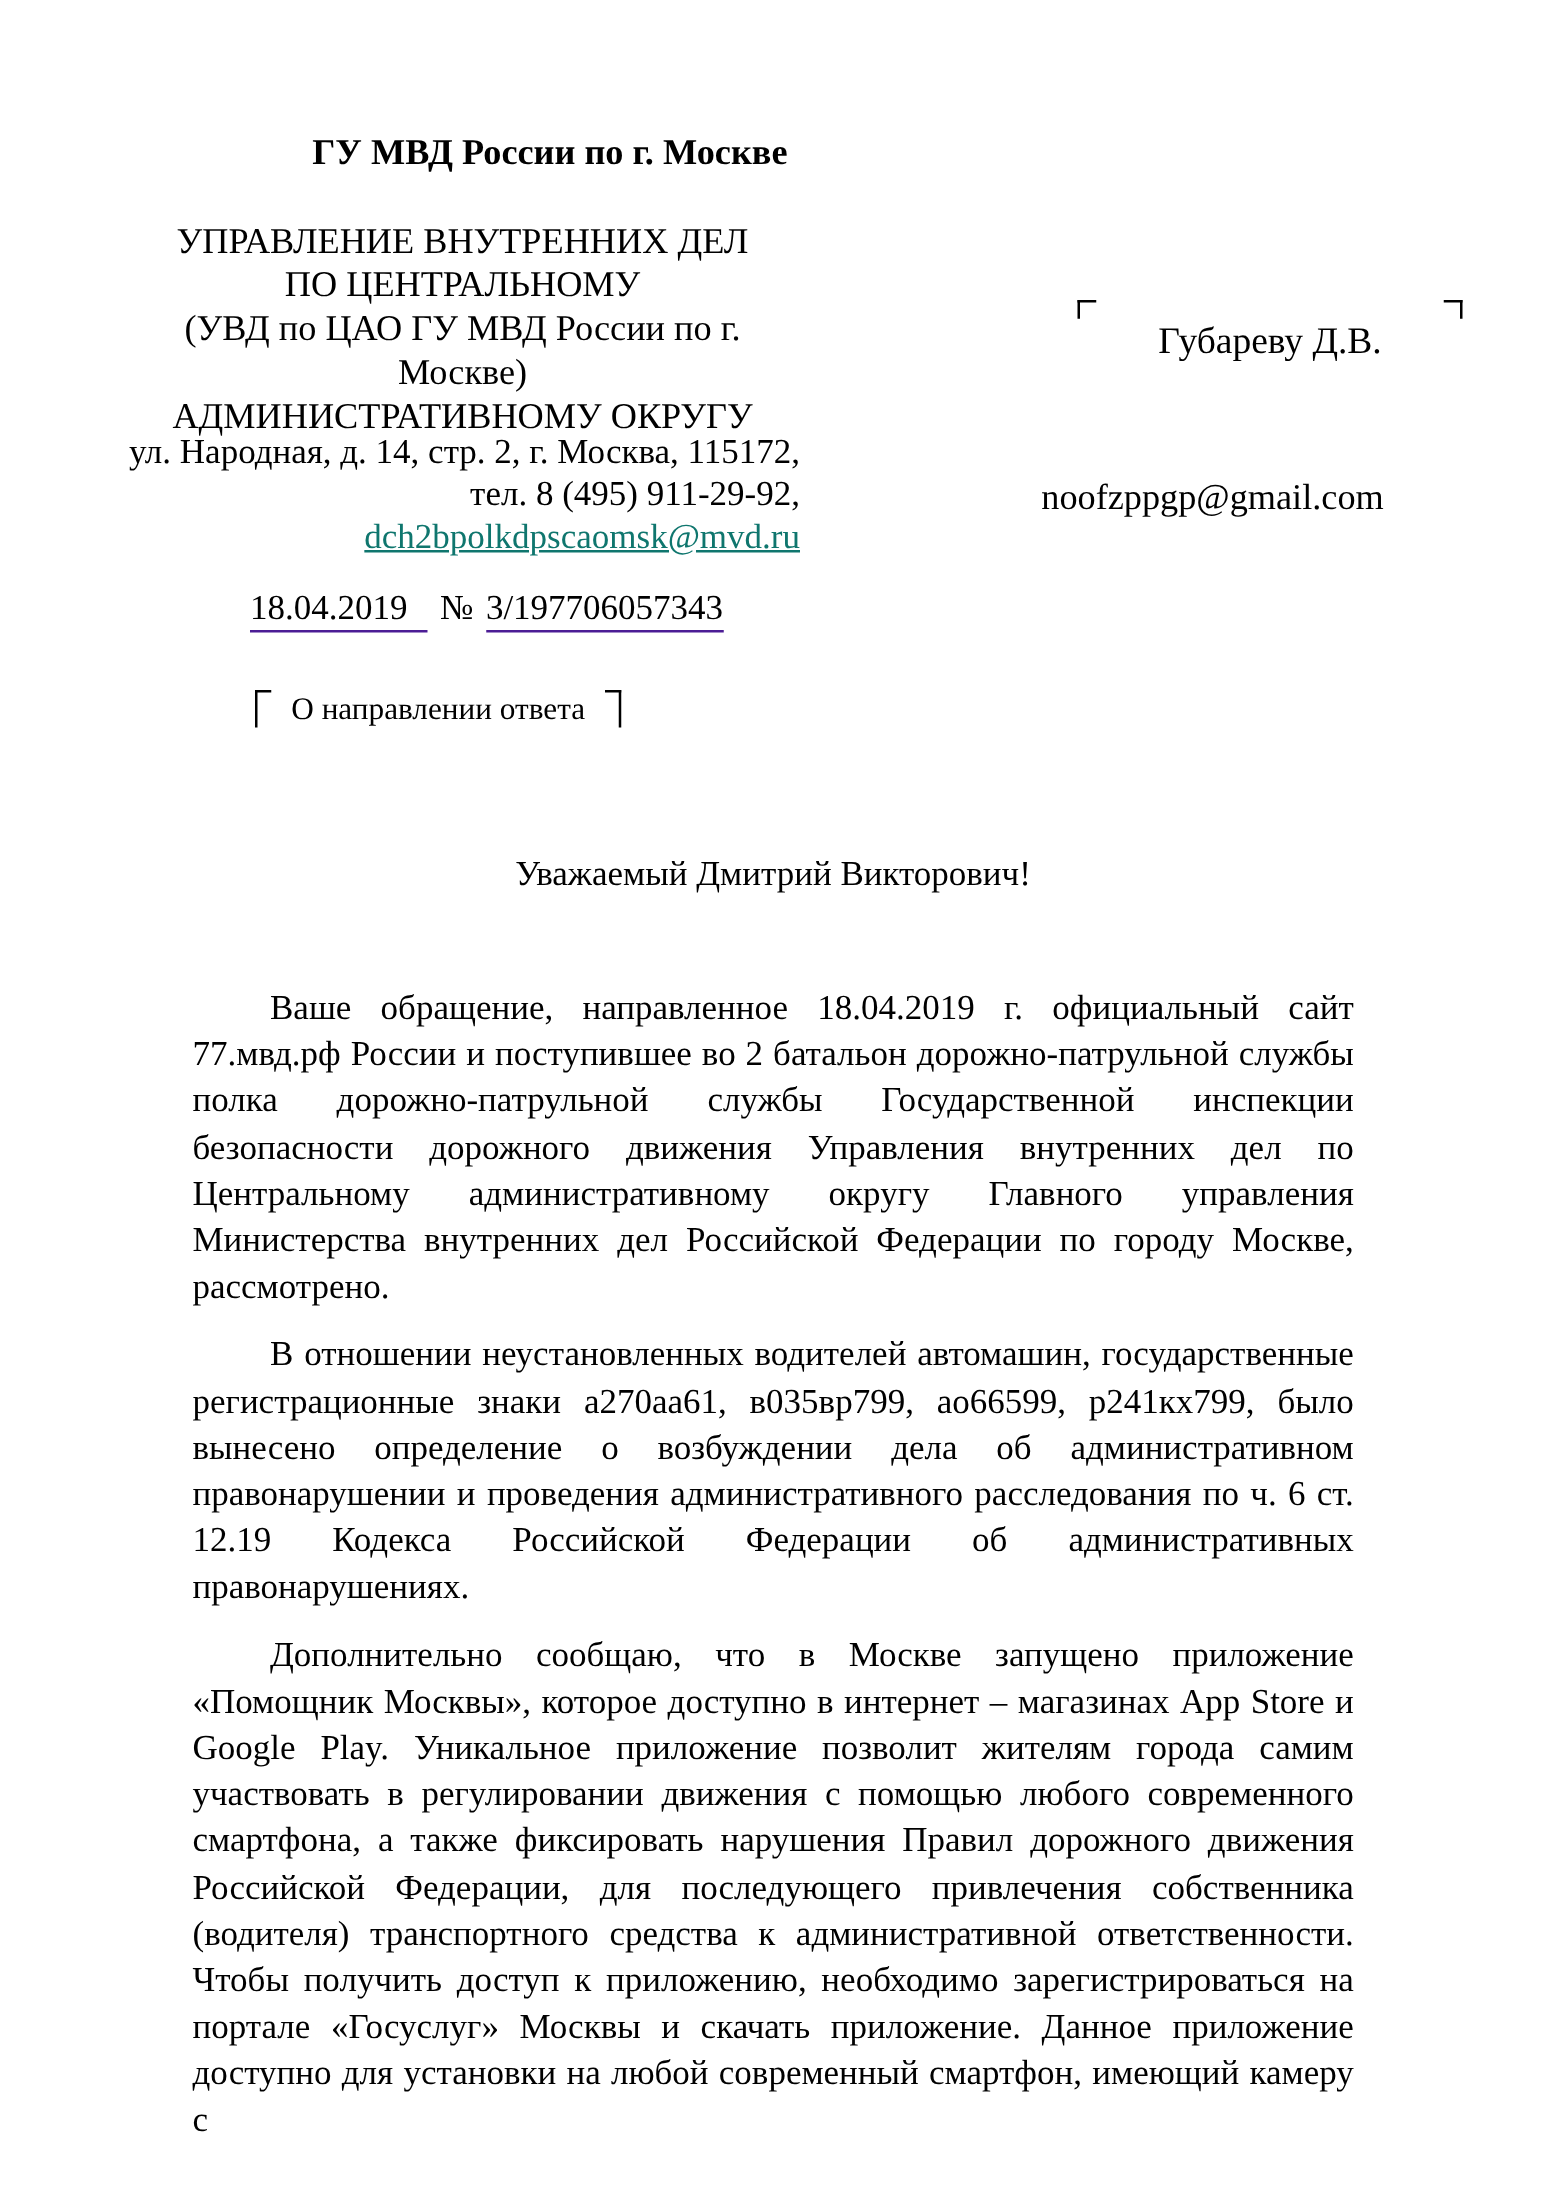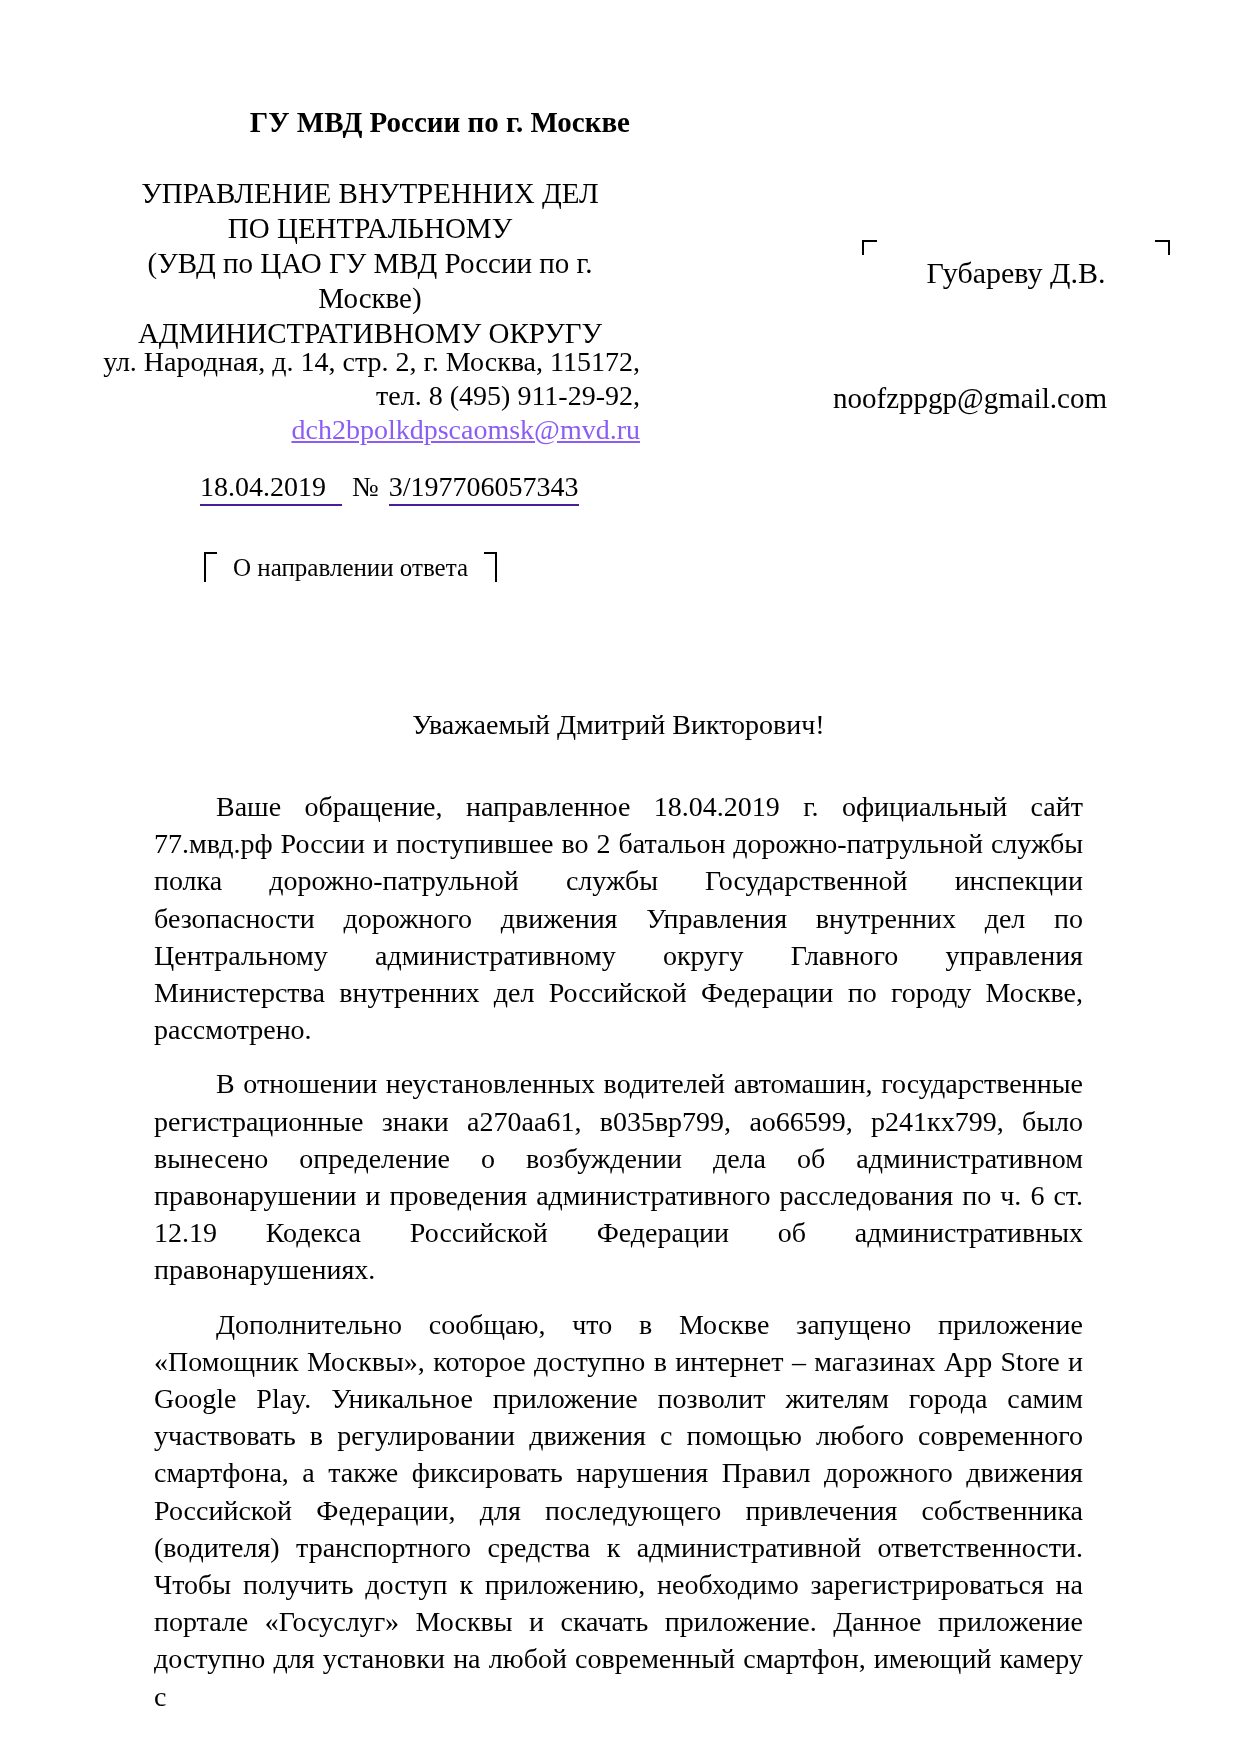--- a/index.html
+++ b/index.html
@@ -20,21 +20,21 @@
     text-align: right; font-weight: bold; font-size: 29px;
   }
   .org-name {
     position: absolute; left: 100px; top: 176px; width: 540px;
     text-align: center; font-weight: normal; font-size: 29px; line-height: 35px;
   }
   .contact-block {
     position: absolute; left: 100px; top: 345px; width: 540px;
     text-align: right; font-size: 28px; line-height: 34px;
   }
-  .mvd-link { color: #8b5cf6; text-decoration: underline; }
+  .mvd-link { color: #0f766e; text-decoration: underline; }
 
   
   .ref-line {
     position: absolute; left: 200px; top: 471px; font-size: 28px;
   }
   .ref-date, .ref-number {
     display: inline-block;
     border-bottom: 2px solid #4c1d95;
     padding-bottom: 1px;
   }
@@ -60,21 +60,21 @@
   .recipient-name { text-align: center; padding-top: 16px; font-size: 30px; }
 
   .recipient-email {
     position: absolute; left: 750px; top: 370px; width: 440px;
     text-align: center; font-size: 29px; margin-top: 12px;
   }
 
   
   .salutation {
     position: absolute; left: 137px; top: 684px; width: 963px;
-    text-align: center; font-size: 28px; margin-top: 25px;
+    text-align: center; font-size: 28px;
   }
   .body-text {
     position: absolute; left: 137px; top: 771px; width: 963px;
     font-size: 28px; line-height: 37.2px; text-align: justify;
   }
   .body-text p { text-indent: 62px; margin: 17px; }
 </style>
 </head>
 <body>
 

